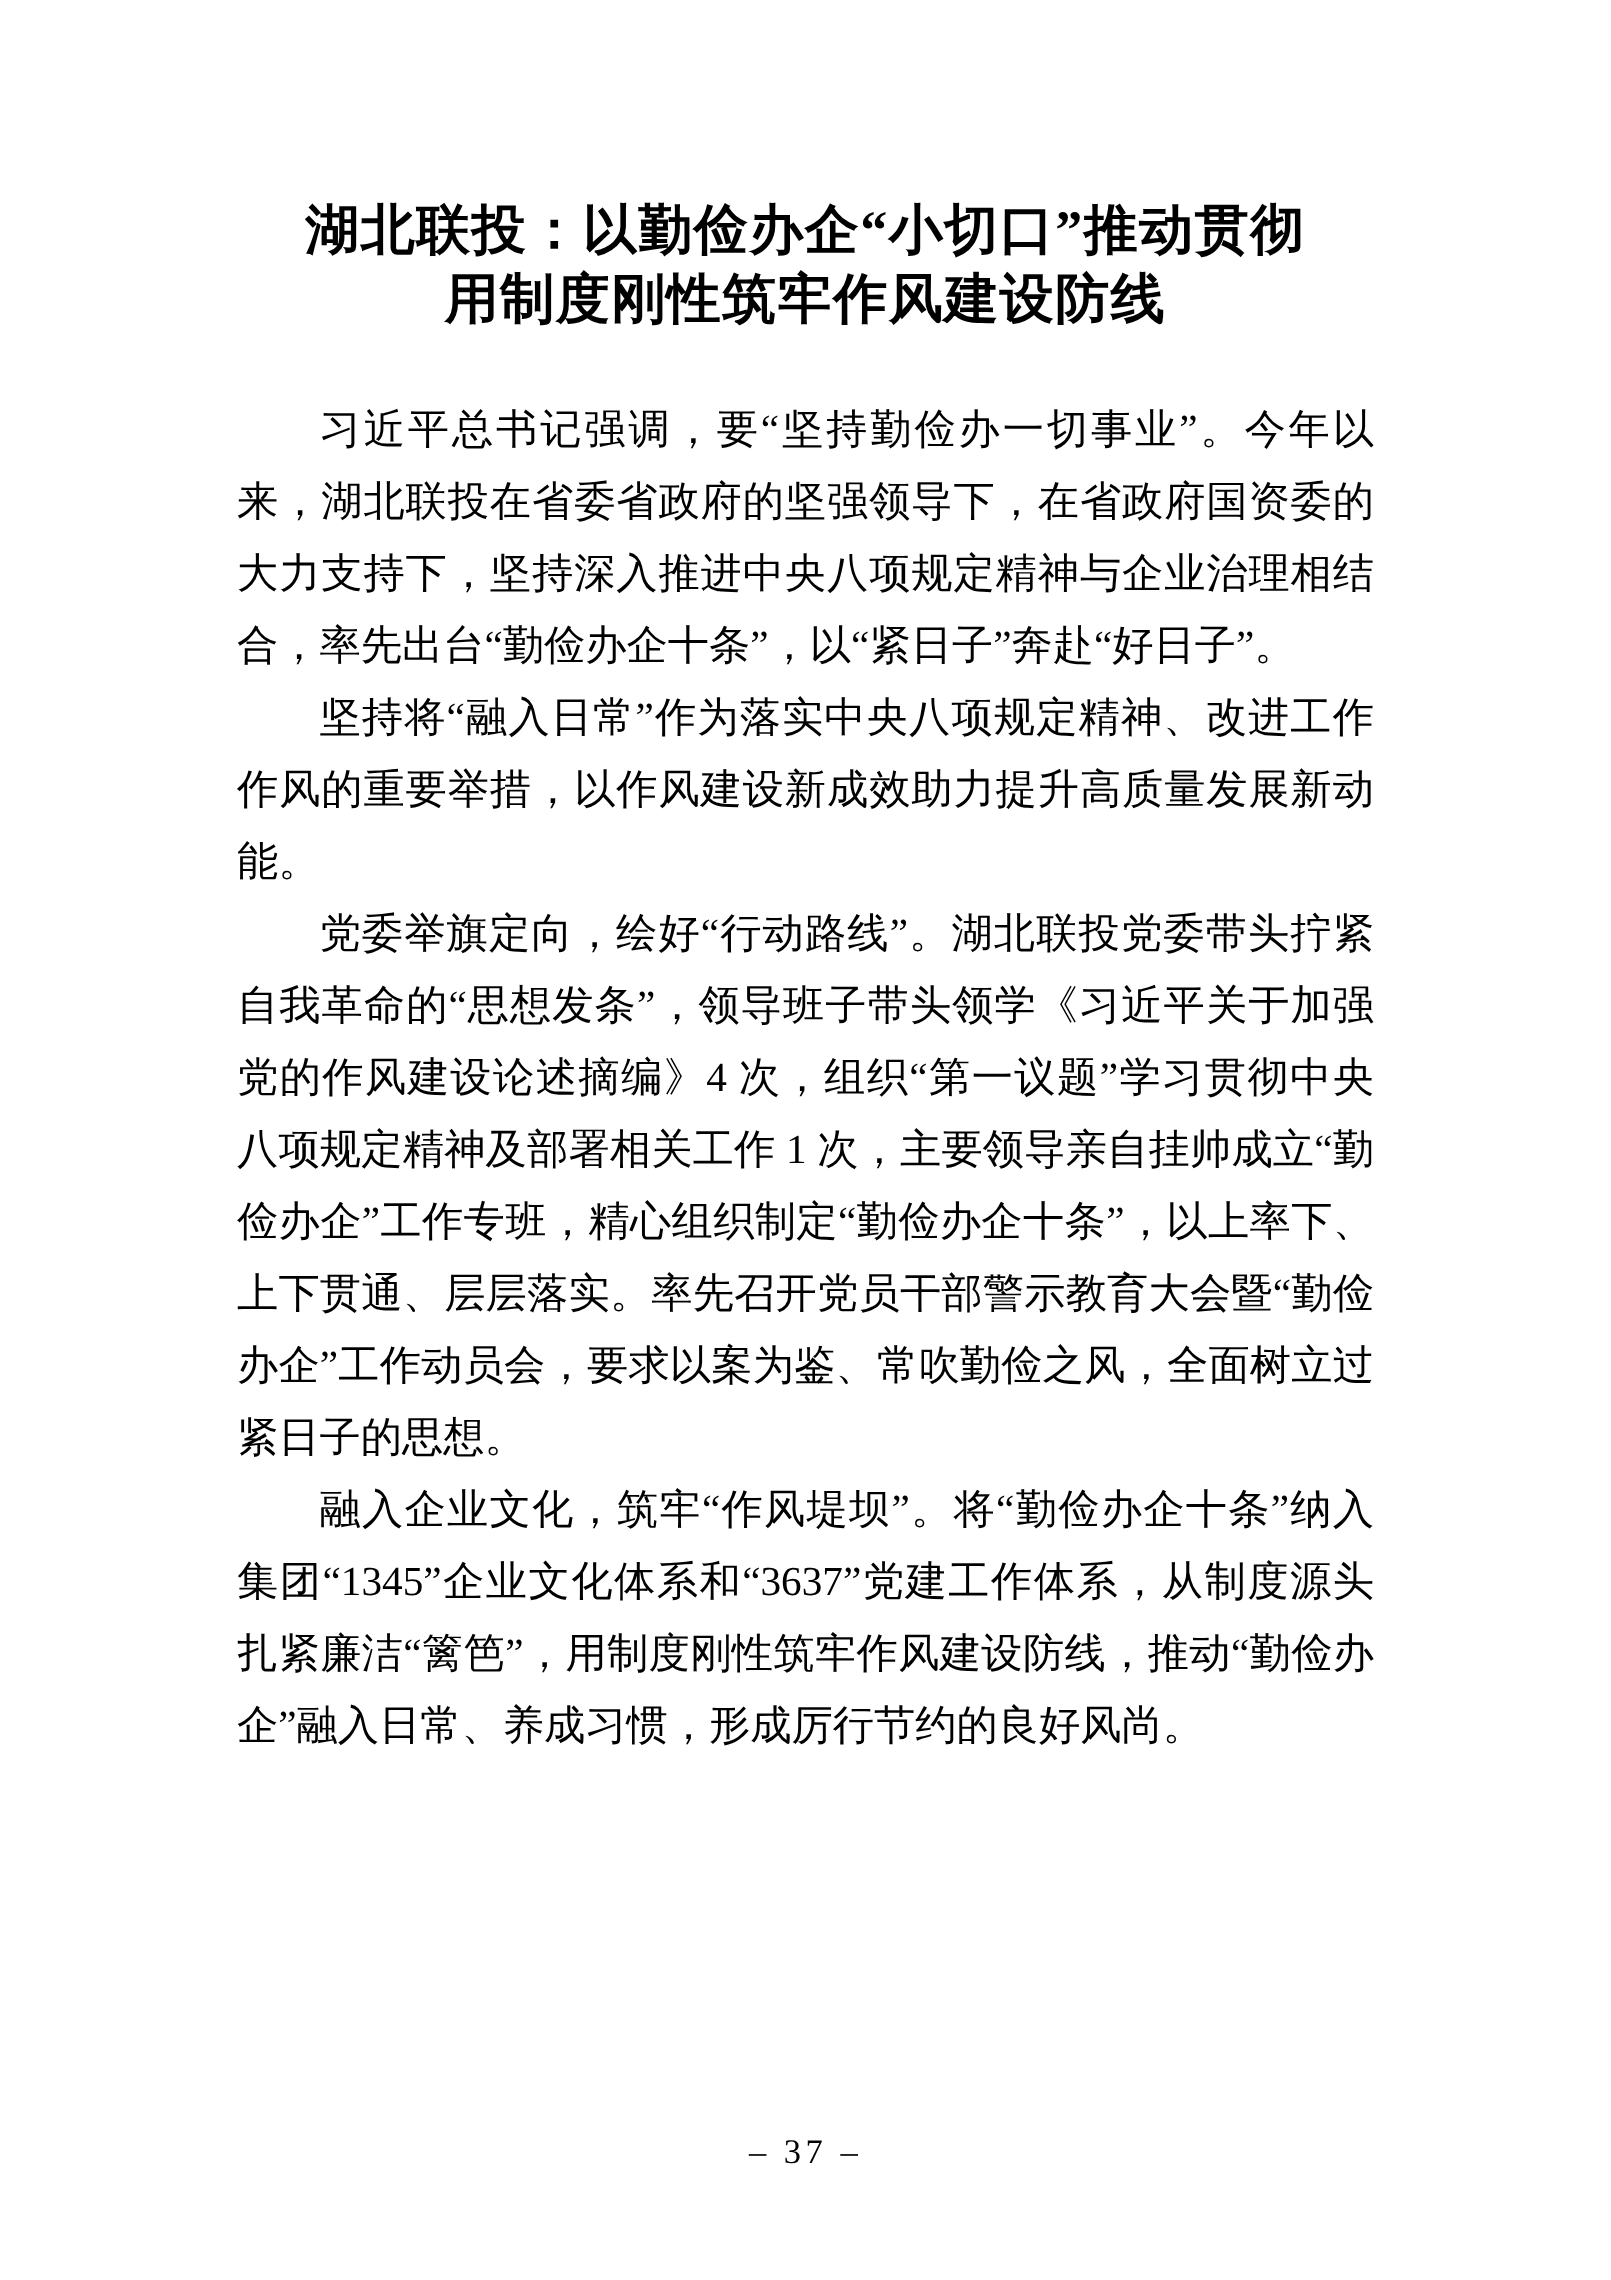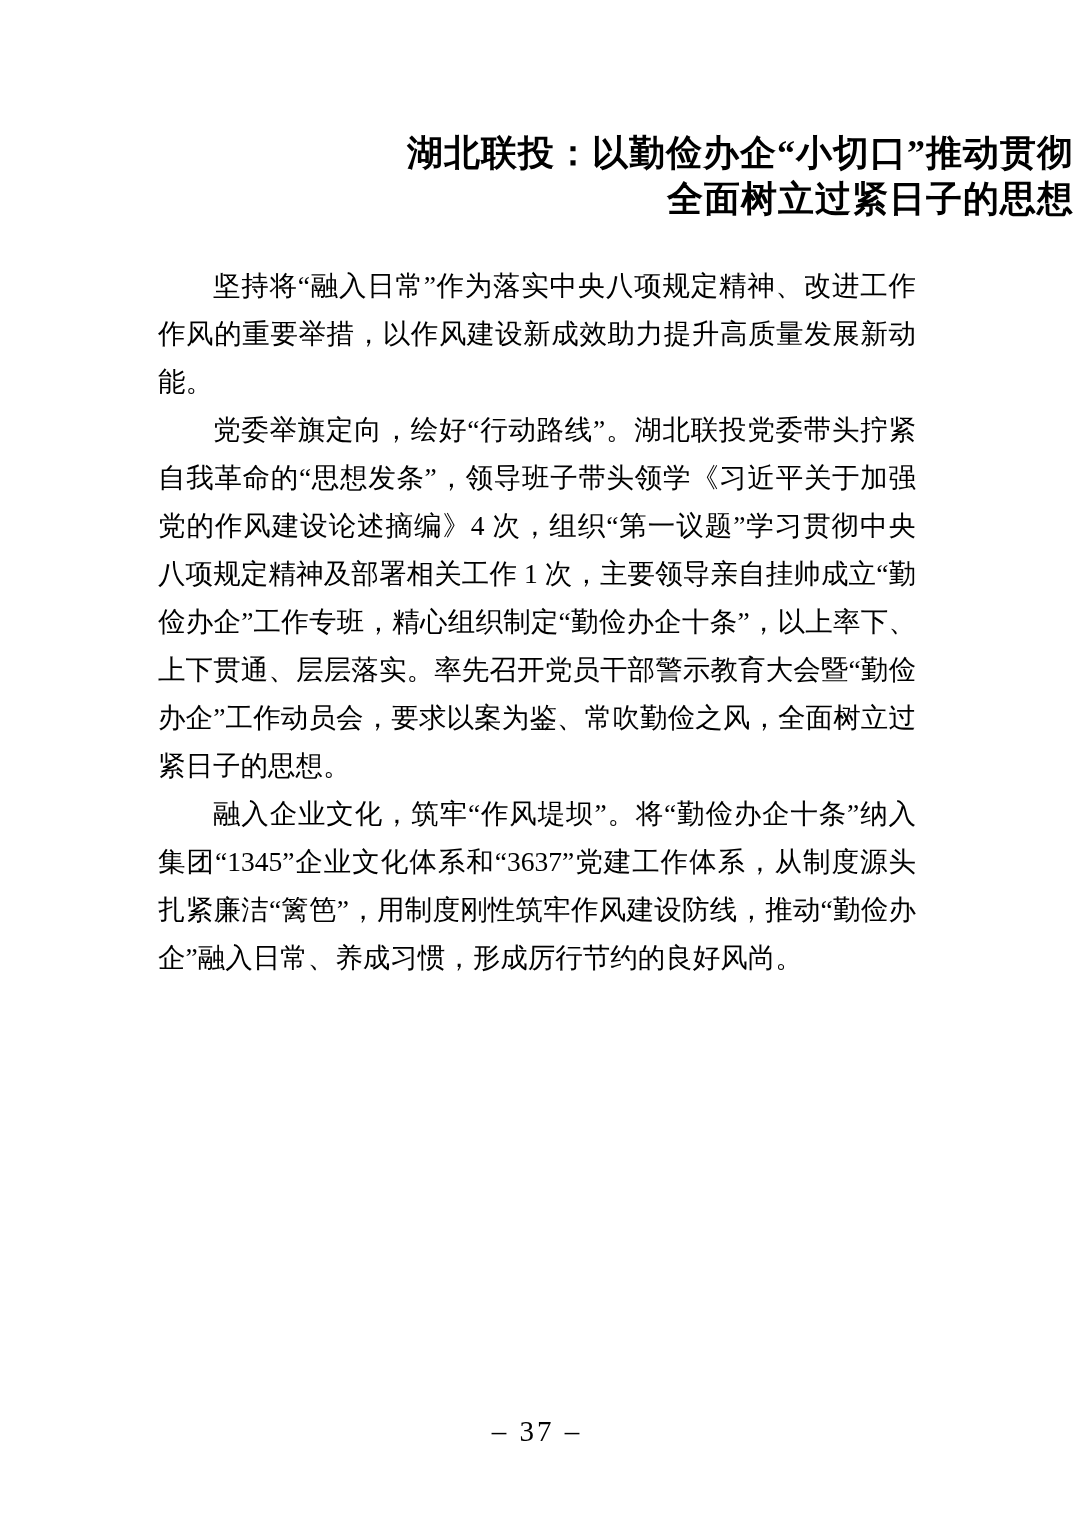--- a/index.html
+++ b/index.html
@@ -16,21 +16,21 @@
     font-family: "Liberation Serif", "DejaVu Serif", serif;
   }
   .page {
     position: absolute;
     inset: 0;
     background: #ffffff;
   }
   .doc-title {
     margin: 130px 0 0 0;
     padding: 0;
-    text-align: right;
+    text-align: center;
     font-size: 36px;
     line-height: 46px;
     font-weight: 700;
     letter-spacing: 1px;
     color: #000000;
   }
   .doc-title .title-line {
     display: block;
   }
   .doc-body {
@@ -46,36 +46,37 @@
     padding: 0;
     text-indent: 2em;
     word-break: break-all;
   }
   .page-number {
     position: absolute;
     left: 0;
     right: 0;
     bottom: 72px;
     text-align: center;
-    font-size: 29px;
+    font-size: 23px;
     letter-spacing: 3px;
     color: #000000;
   }
 </style>
 </head>
 <body>
 
 <div class="page">
 
   <h1 class="doc-title">
     <span class="title-line">湖北联投：以勤俭办企“小切口”推动贯彻</span>
-    <span class="title-line">全面树立过紧日子的思想</span>
+    <span class="title-line">用制度刚性筑牢作风建设防线</span>
   </h1>
 
   <div class="doc-body">
+    <p>习近平总书记强调，要“坚持勤俭办一切事业”。今年以来，湖北联投在省委省政府的坚强领导下，在省政府国资委的大力支持下，坚持深入推进中央八项规定精神与企业治理相结合，率先出台“勤俭办企十条”，以“紧日子”奔赴“好日子”。</p>
     <p>坚持将“融入日常”作为落实中央八项规定精神、改进工作作风的重要举措，以作风建设新成效助力提升高质量发展新动能。</p>
     <p>党委举旗定向，绘好“行动路线”。湖北联投党委带头拧紧自我革命的“思想发条”，领导班子带头领学《习近平关于加强党的作风建设论述摘编》4 次，组织“第一议题”学习贯彻中央八项规定精神及部署相关工作 1 次，主要领导亲自挂帅成立“勤俭办企”工作专班，精心组织制定“勤俭办企十条”，以上率下、上下贯通、层层落实。率先召开党员干部警示教育大会暨“勤俭办企”工作动员会，要求以案为鉴、常吹勤俭之风，全面树立过紧日子的思想。</p>
     <p>融入企业文化，筑牢“作风堤坝”。将“勤俭办企十条”纳入集团“1345”企业文化体系和“3637”党建工作体系，从制度源头扎紧廉洁“篱笆”，用制度刚性筑牢作风建设防线，推动“勤俭办企”融入日常、养成习惯，形成厉行节约的良好风尚。</p>
   </div>
 
   <div class="page-number">
     <span>– 37 –</span>
   </div>
 
 </div>

